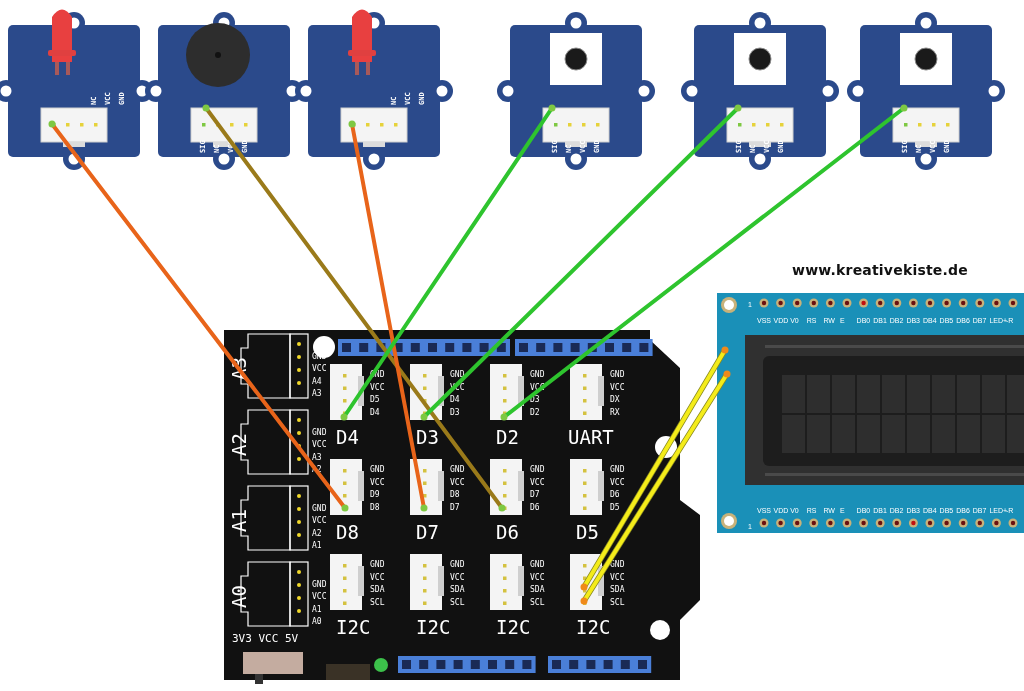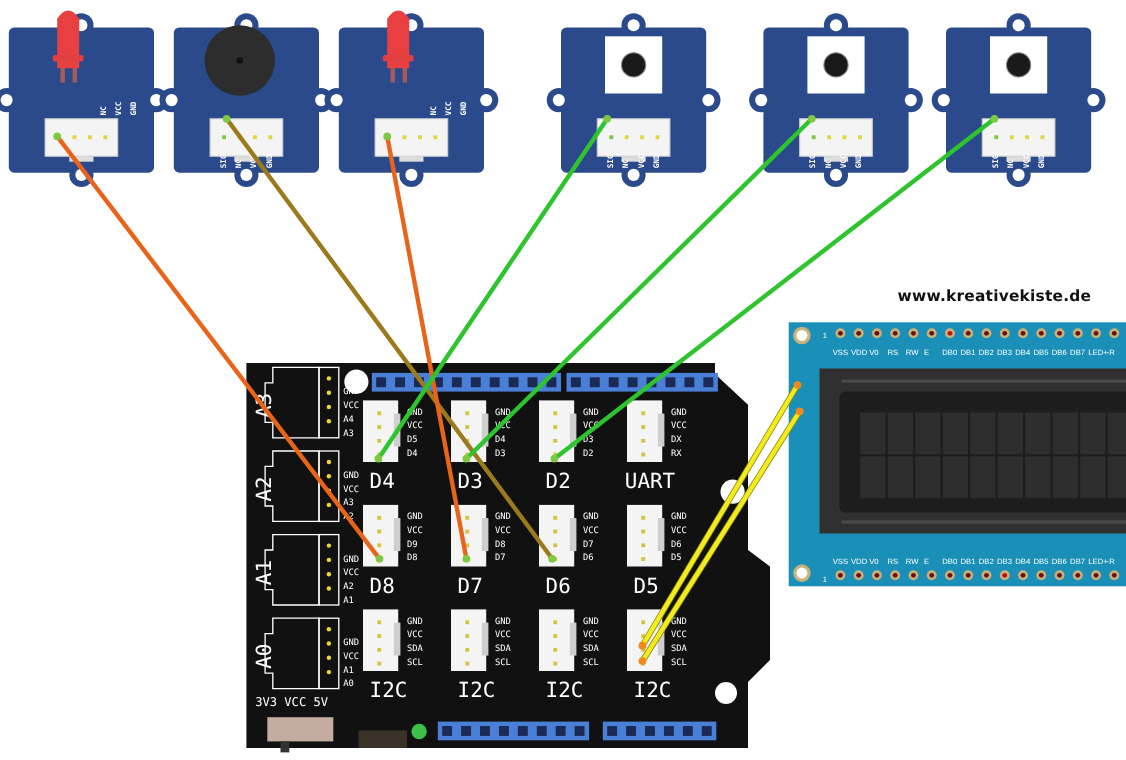--- a/index.html
+++ b/index.html
@@ -1,18 +1,18 @@
 <!DOCTYPE html>
 <html><head>
 <meta charset="utf-8">
 <style>
   html,body{margin:0;padding:0;background:#ffffff;}
   body{width:1024px;height:691px;position:relative;overflow:hidden;font-family:"DejaVu Sans Mono","Liberation Mono",monospace;}
   svg{position:absolute;left:0;top:0;}
-  .site{position:absolute;left:816px;top:262px;font-family:"DejaVu Sans","Liberation Sans",sans-serif;font-weight:bold;font-size:14px;color:#111;letter-spacing:0.2px;}
+  .site{position:absolute;left:792px;top:262px;font-family:"DejaVu Sans","Liberation Sans",sans-serif;font-weight:bold;font-size:14px;color:#111;letter-spacing:0.2px;}
   .shieldlbl{font-family:"DejaVu Sans Mono",monospace;font-size:8px;fill:#ffffff;}
   .portlbl{font-family:"DejaVu Sans Mono",monospace;font-size:19px;fill:#ffffff;}
   .lcdlbl{font-family:"Liberation Sans",sans-serif;font-size:7px;fill:#ffffff;}
   .modlbl{font-family:"DejaVu Sans Mono",monospace;font-size:7px;fill:#ffffff;font-weight:bold;}
 </style>
 </head>
 <body>
 
 <div class="site">www.kreativekiste.de</div>
 

